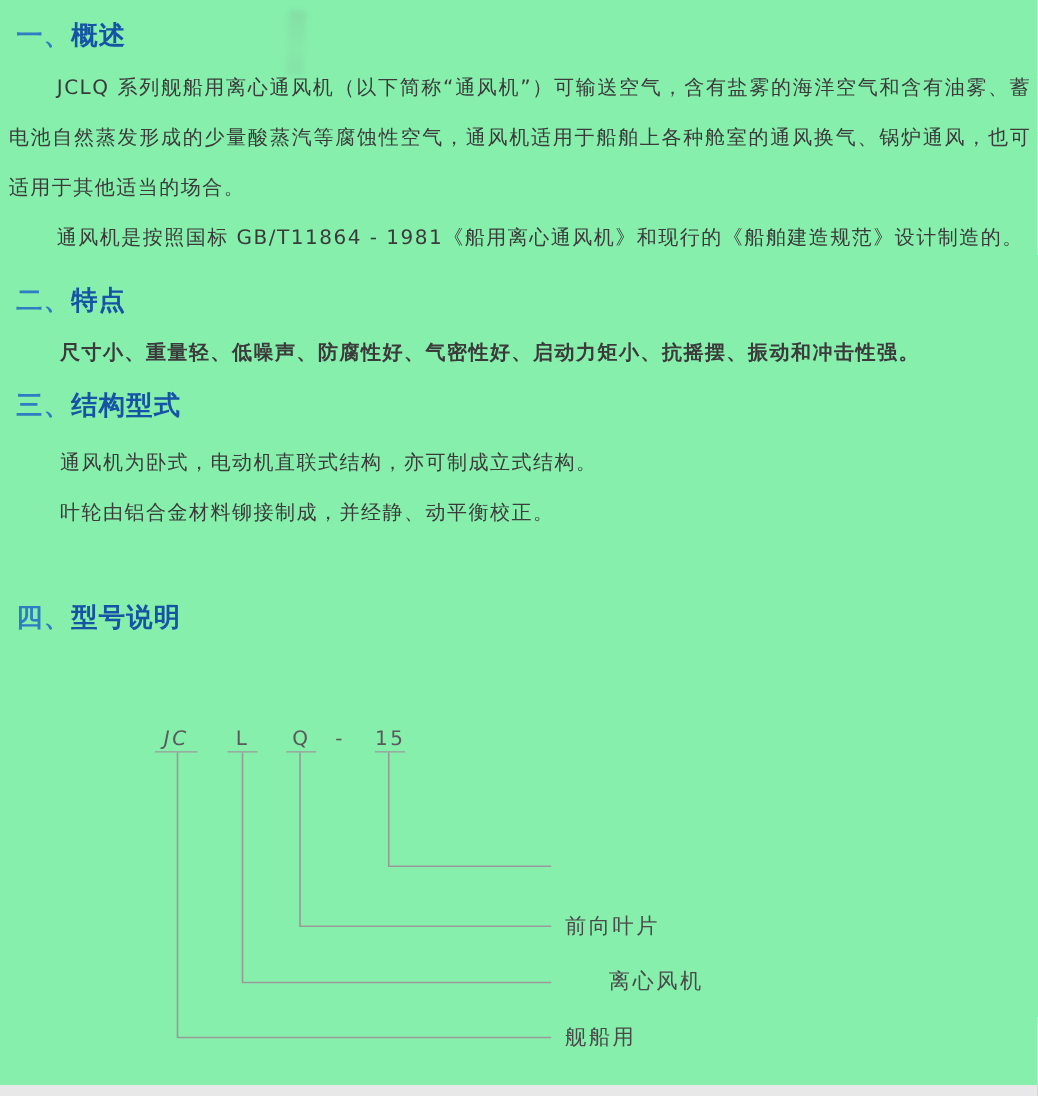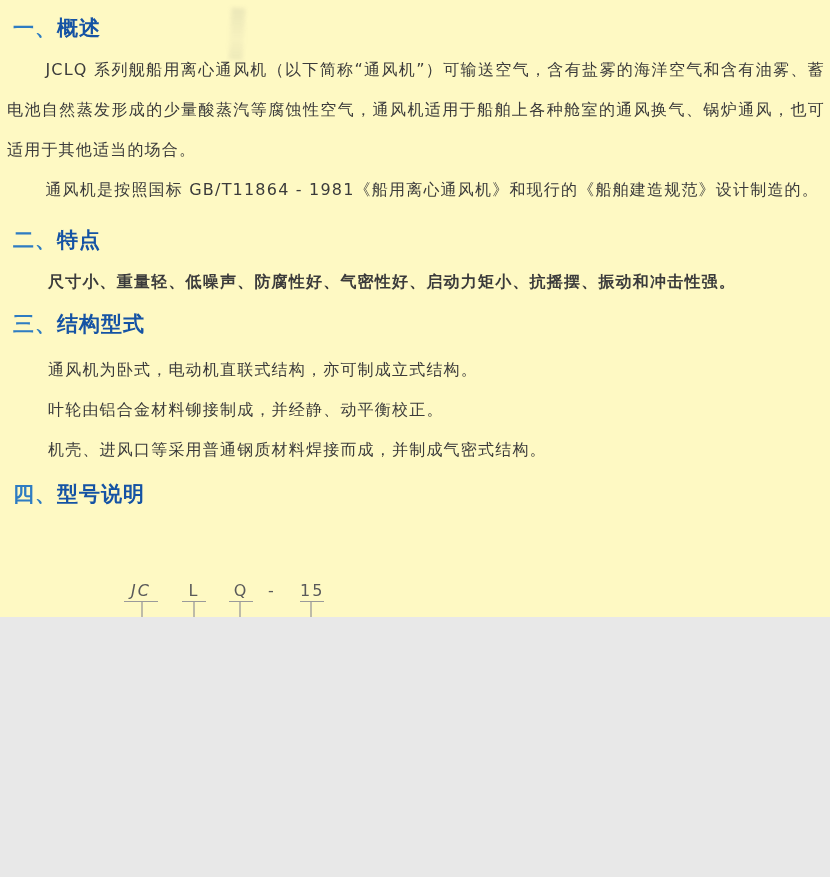--- a/index.html
+++ b/index.html
@@ -1,20 +1,20 @@
 <!DOCTYPE html>
 <html><head>
 <meta charset="utf-8">
 <style>
   html,body{margin:0;padding:0;background:#e8e8e8;}
   .page{
     position:relative;
-    width:830px;height:617px;
+    width:830px;height:868px;
     margin:0 auto;
-    background:#fef9c3;
+    background:#86efac;
     font-family:"DejaVu Sans","Liberation Sans",sans-serif;
     overflow:hidden;
   }
   .heading{
     position:absolute;left:13px;
     font-size:21px;font-weight:bold;letter-spacing:1px;
     white-space:nowrap;
   }
   .heading .no{color:#2e7cc2;}
   .heading .t{color:#1553a4;}
@@ -65,21 +65,20 @@
   <div class="para block" style="top:170px;">通风机是按照国标 GB/T11864 - 1981《船用离心通风机》和现行的《船舶建造规范》设计制造的。</div>
 
   <div class="heading" style="top:226px;"><span class="no">二、</span><span class="t">特点</span></div>
 
   <div class="para single" style="top:270px;left:48px;font-weight:bold;">尺寸小、重量轻、低噪声、防腐性好、气密性好、启动力矩小、抗摇摆、振动和冲击性强。</div>
 
   <div class="heading" style="top:310px;"><span class="no">三、</span><span class="t">结构型式</span></div>
 
   <div class="para single" style="top:358px;left:48px;">通风机为卧式，电动机直联式结构，亦可制成立式结构。</div>
   <div class="para single" style="top:398px;left:48px;">叶轮由铝合金材料铆接制成，并经静、动平衡校正。</div>
-  <div class="para single" style="top:438px;left:48px;">机壳、进风口等采用普通钢质材料焊接而成，并制成气密式结构。</div>
 
   <div class="heading" style="top:480px;"><span class="no">四、</span><span class="t">型号说明</span></div>
 
   <svg class="diagram-svg" viewBox="0 0 830 877" xmlns="http://www.w3.org/2000/svg">
     <path d="M142 602 L142 830 L441 830" fill="none" stroke="#9a9a9a" stroke-width="1.3"></path>
     <path d="M194 602 L194 786 L441 786" fill="none" stroke="#9a9a9a" stroke-width="1.3"></path>
     <path d="M240 602 L240 741 L441 741" fill="none" stroke="#9a9a9a" stroke-width="1.3"></path>
     <path d="M311 602 L311 693 L441 693" fill="none" stroke="#9a9a9a" stroke-width="1.3"></path>
   </svg>
 

